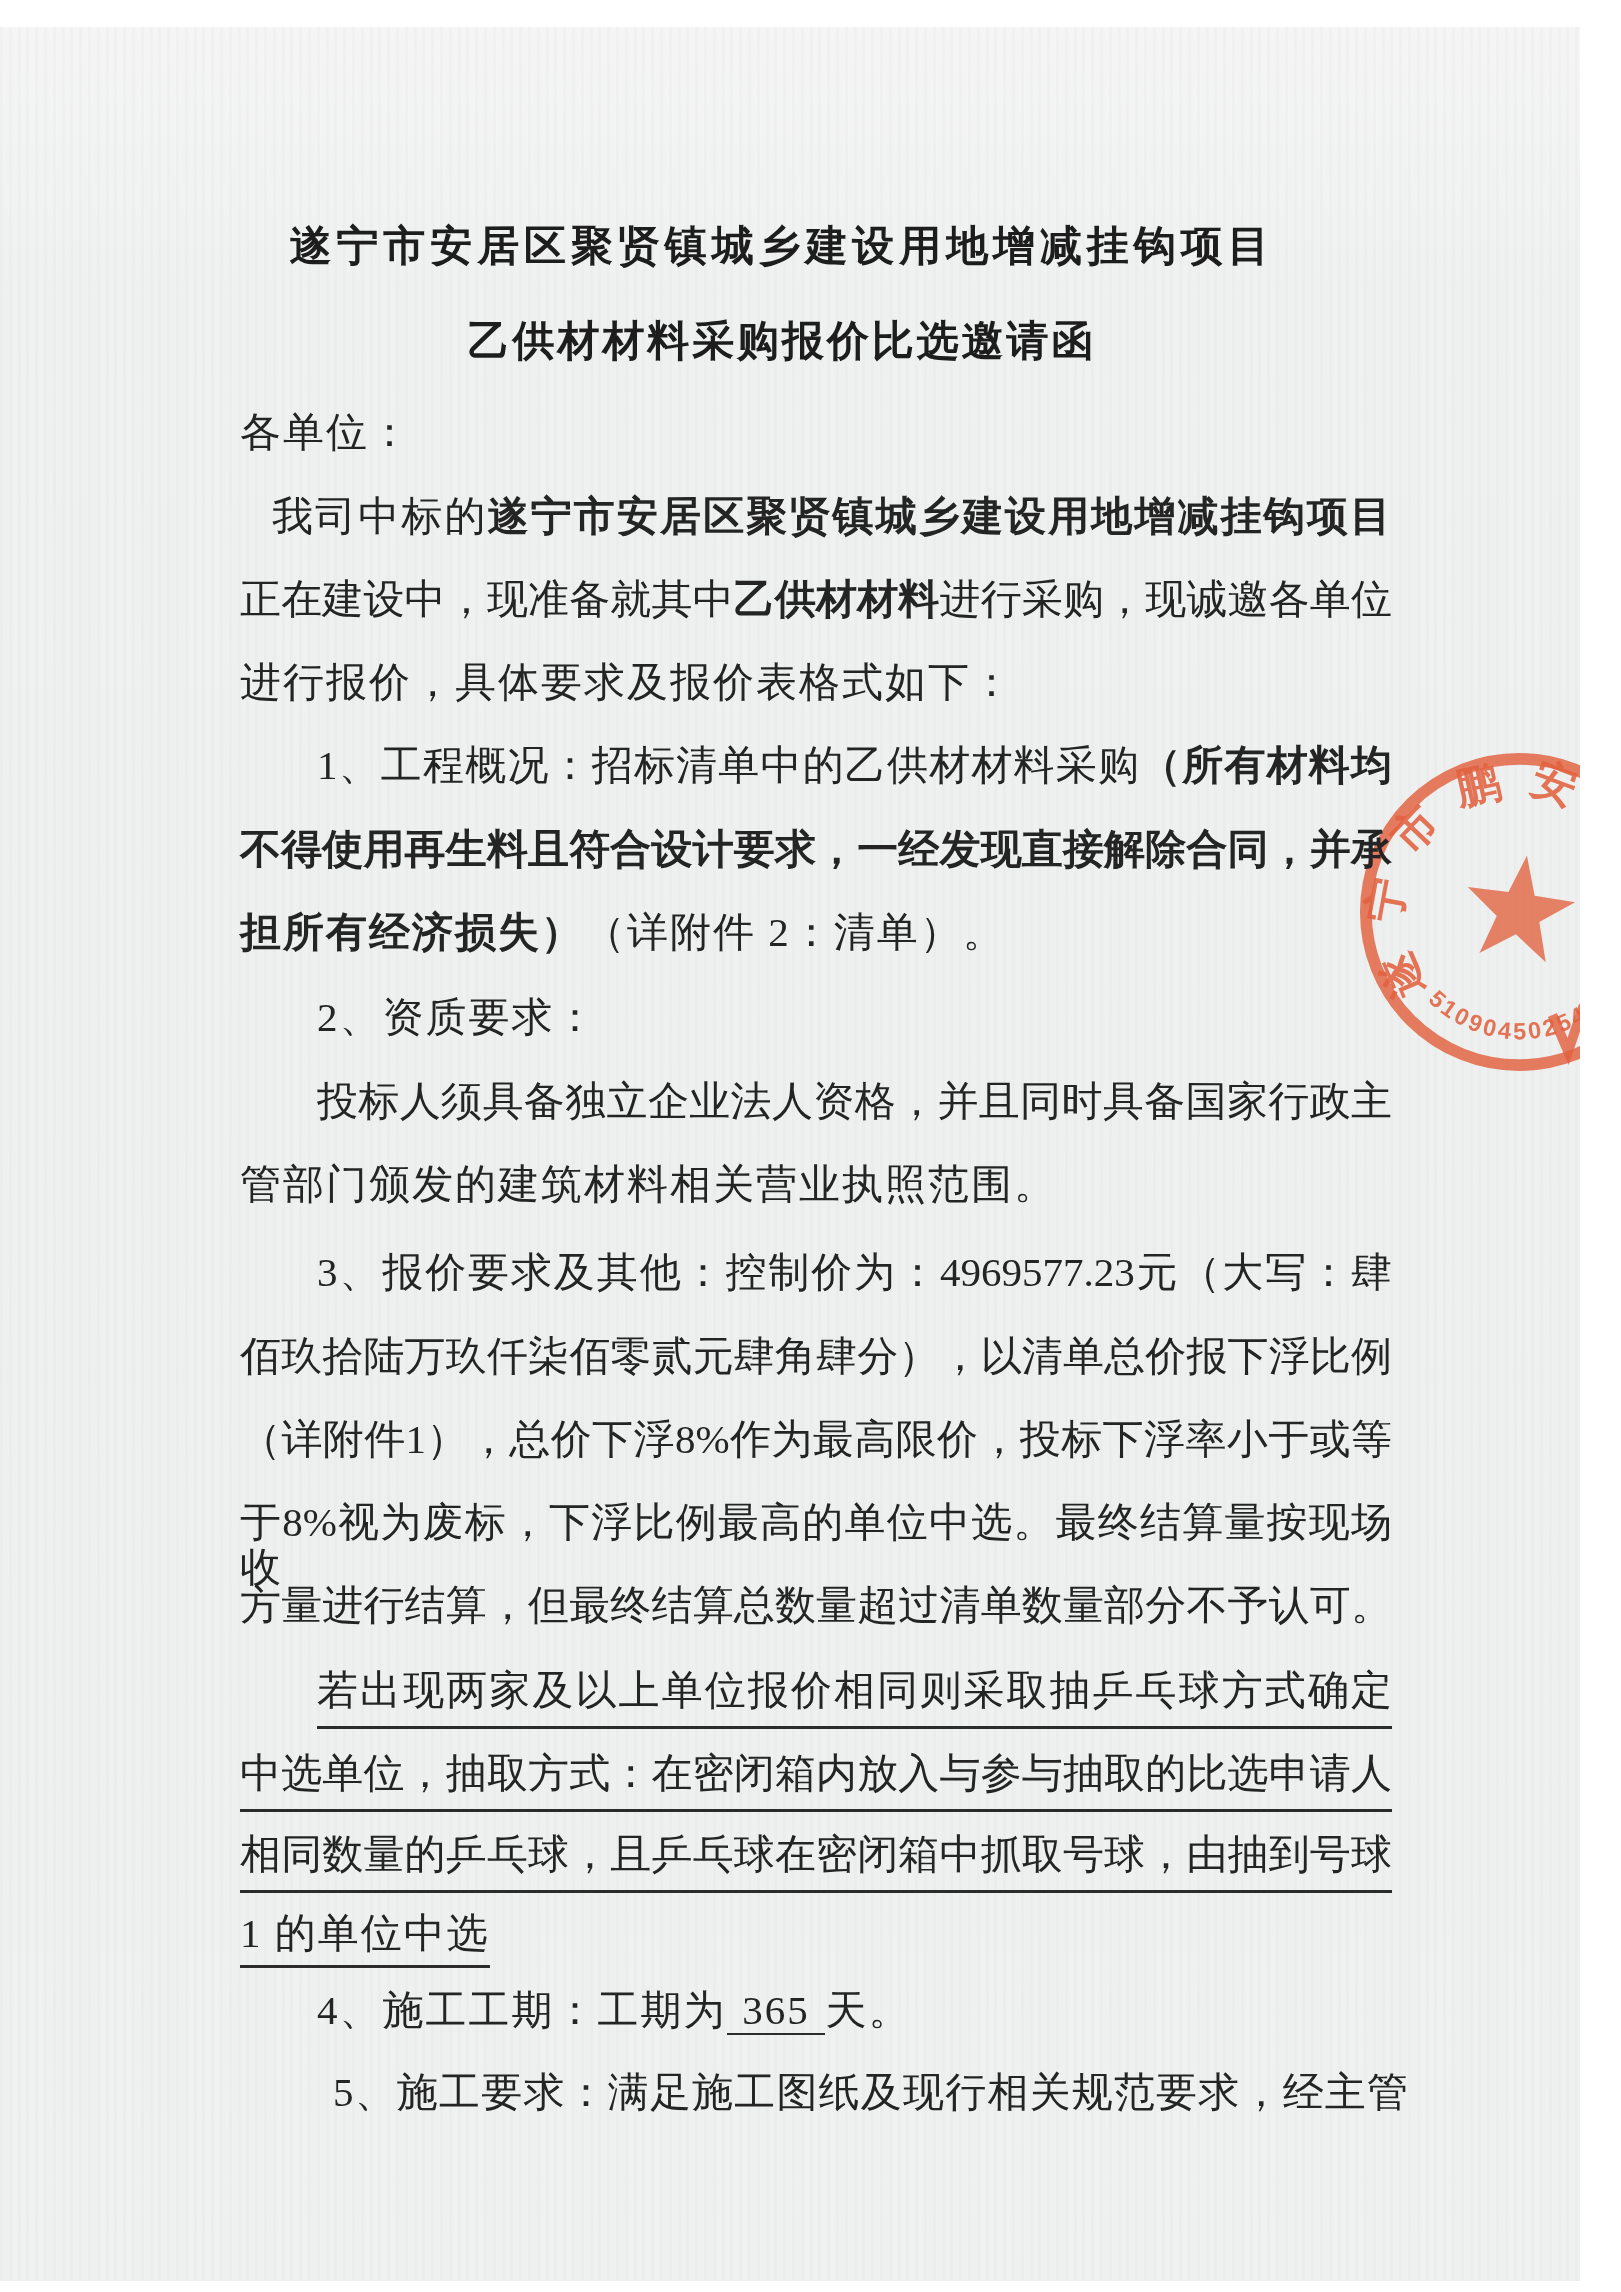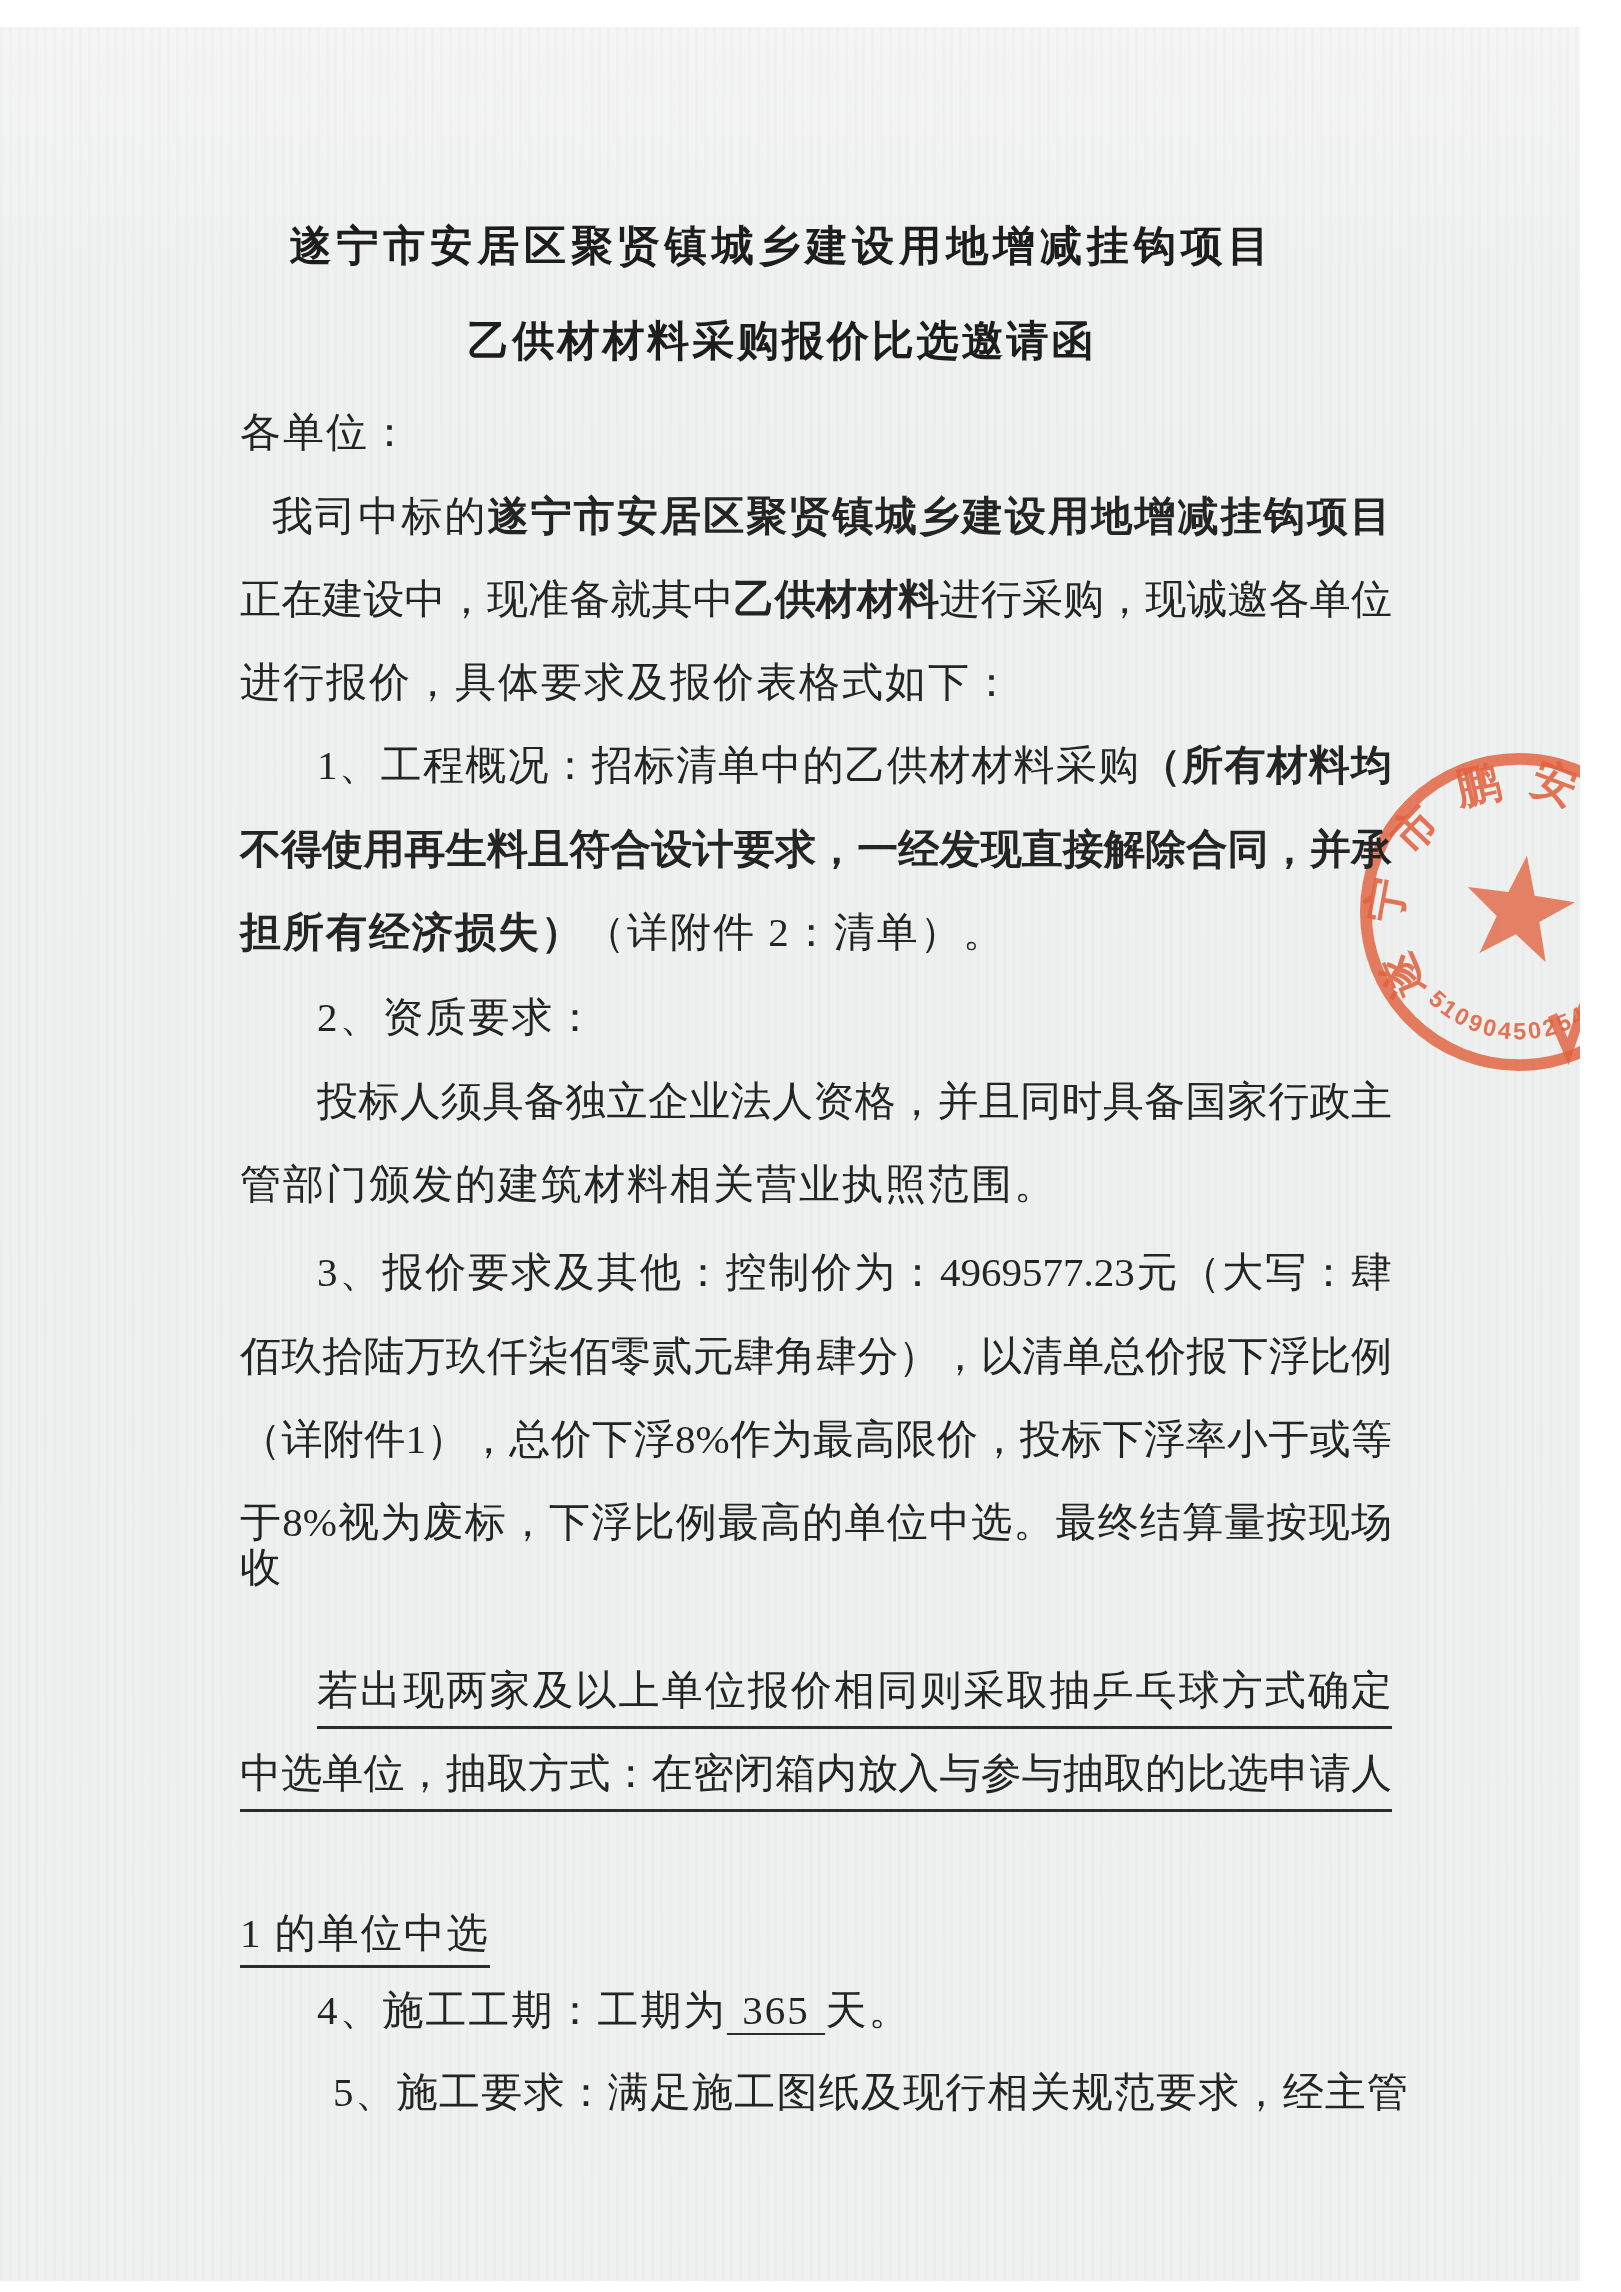--- a/index.html
+++ b/index.html
@@ -71,23 +71,25 @@
   <div class="line" style="left:240px;top:883px;"><span class="b">担所有经济损失）</span><span>（详附件 2：清单）。</span></div>
 
   <div class="line" style="left:317px;top:968px;">2、资质要求：</div>
   <div class="line" style="left:240px;top:1135px;">管部门颁发的建筑材料相关营业执照范围。</div>
   <div class="line just" style="left:317px;top:1052px;width:1075px;">投标人须具备独立企业法人资格，并且同时具备国家行政主</div>
 
   <div class="line just" style="left:317px;top:1223px;width:1075px;">3、报价要求及其他：控制价为：4969577.23元（大写：肆</div>
   <div class="line just" style="left:240px;top:1307px;width:1152px;">佰玖拾陆万玖仟柒佰零贰元肆角肆分），以清单总价报下浮比例</div>
   <div class="line just" style="left:240px;top:1390px;width:1152px;">（详附件1），总价下浮8%作为最高限价，投标下浮率小于或等</div>
   <div class="line just" style="left:240px;top:1473px;width:1152px;">于8%视为废标，下浮比例最高的单位中选。最终结算量按现场收</div>
+  <div class="line just" style="left:240px;top:1556px;width:1152px;">方量进行结算，但最终结算总数量超过清单数量部分不予认可。</div>
 
   <div class="line just ul" style="left:317px;top:1641px;width:1075px;font-family:Liberation Serif, serif;">若出现两家及以上单位报价相同则采取抽乒乓球方式确定</div>
   <div class="line just ul" style="left:240px;top:1724px;width:1152px;">中选单位，抽取方式：在密闭箱内放入与参与抽取的比选申请人</div>
+  <div class="line just ul" style="left:240px;top:1805px;width:1152px;">相同数量的乒乓球，且乒乓球在密闭箱中抓取号球，由抽到号球</div>
   <div class="line" style="left:240px;top:1884px;"><span class="ul-fit">1 的单位中选</span></div>
 
   <div class="line" style="left:317px;top:1961px;"><span>4、施工工期：工期为</span><span class="days">365</span><span>天。</span></div>
 
   <div class="line just" style="left:317px;top:2043px;width:1075px;margin-left:16px;">5、施工要求：满足施工图纸及现行相关规范要求，经主管</div>
 
 </div>
 
 
 </body></html>

